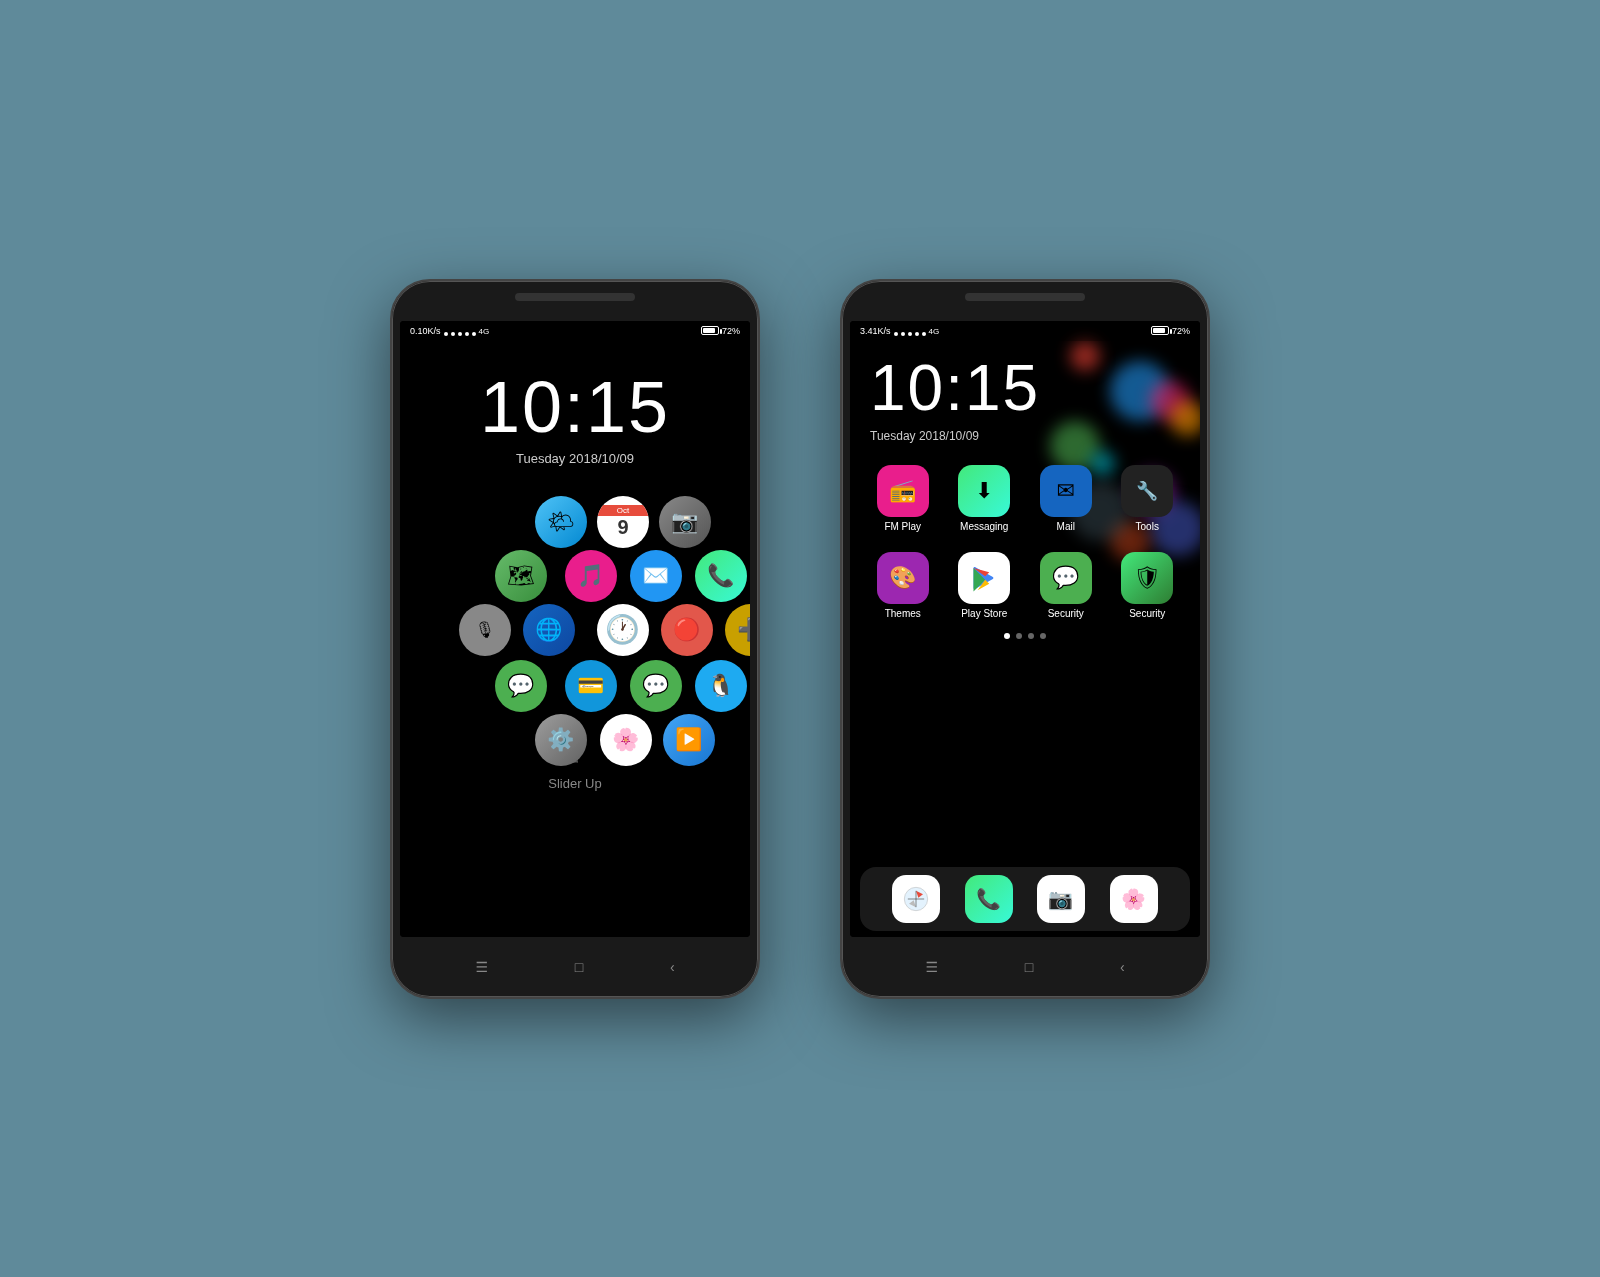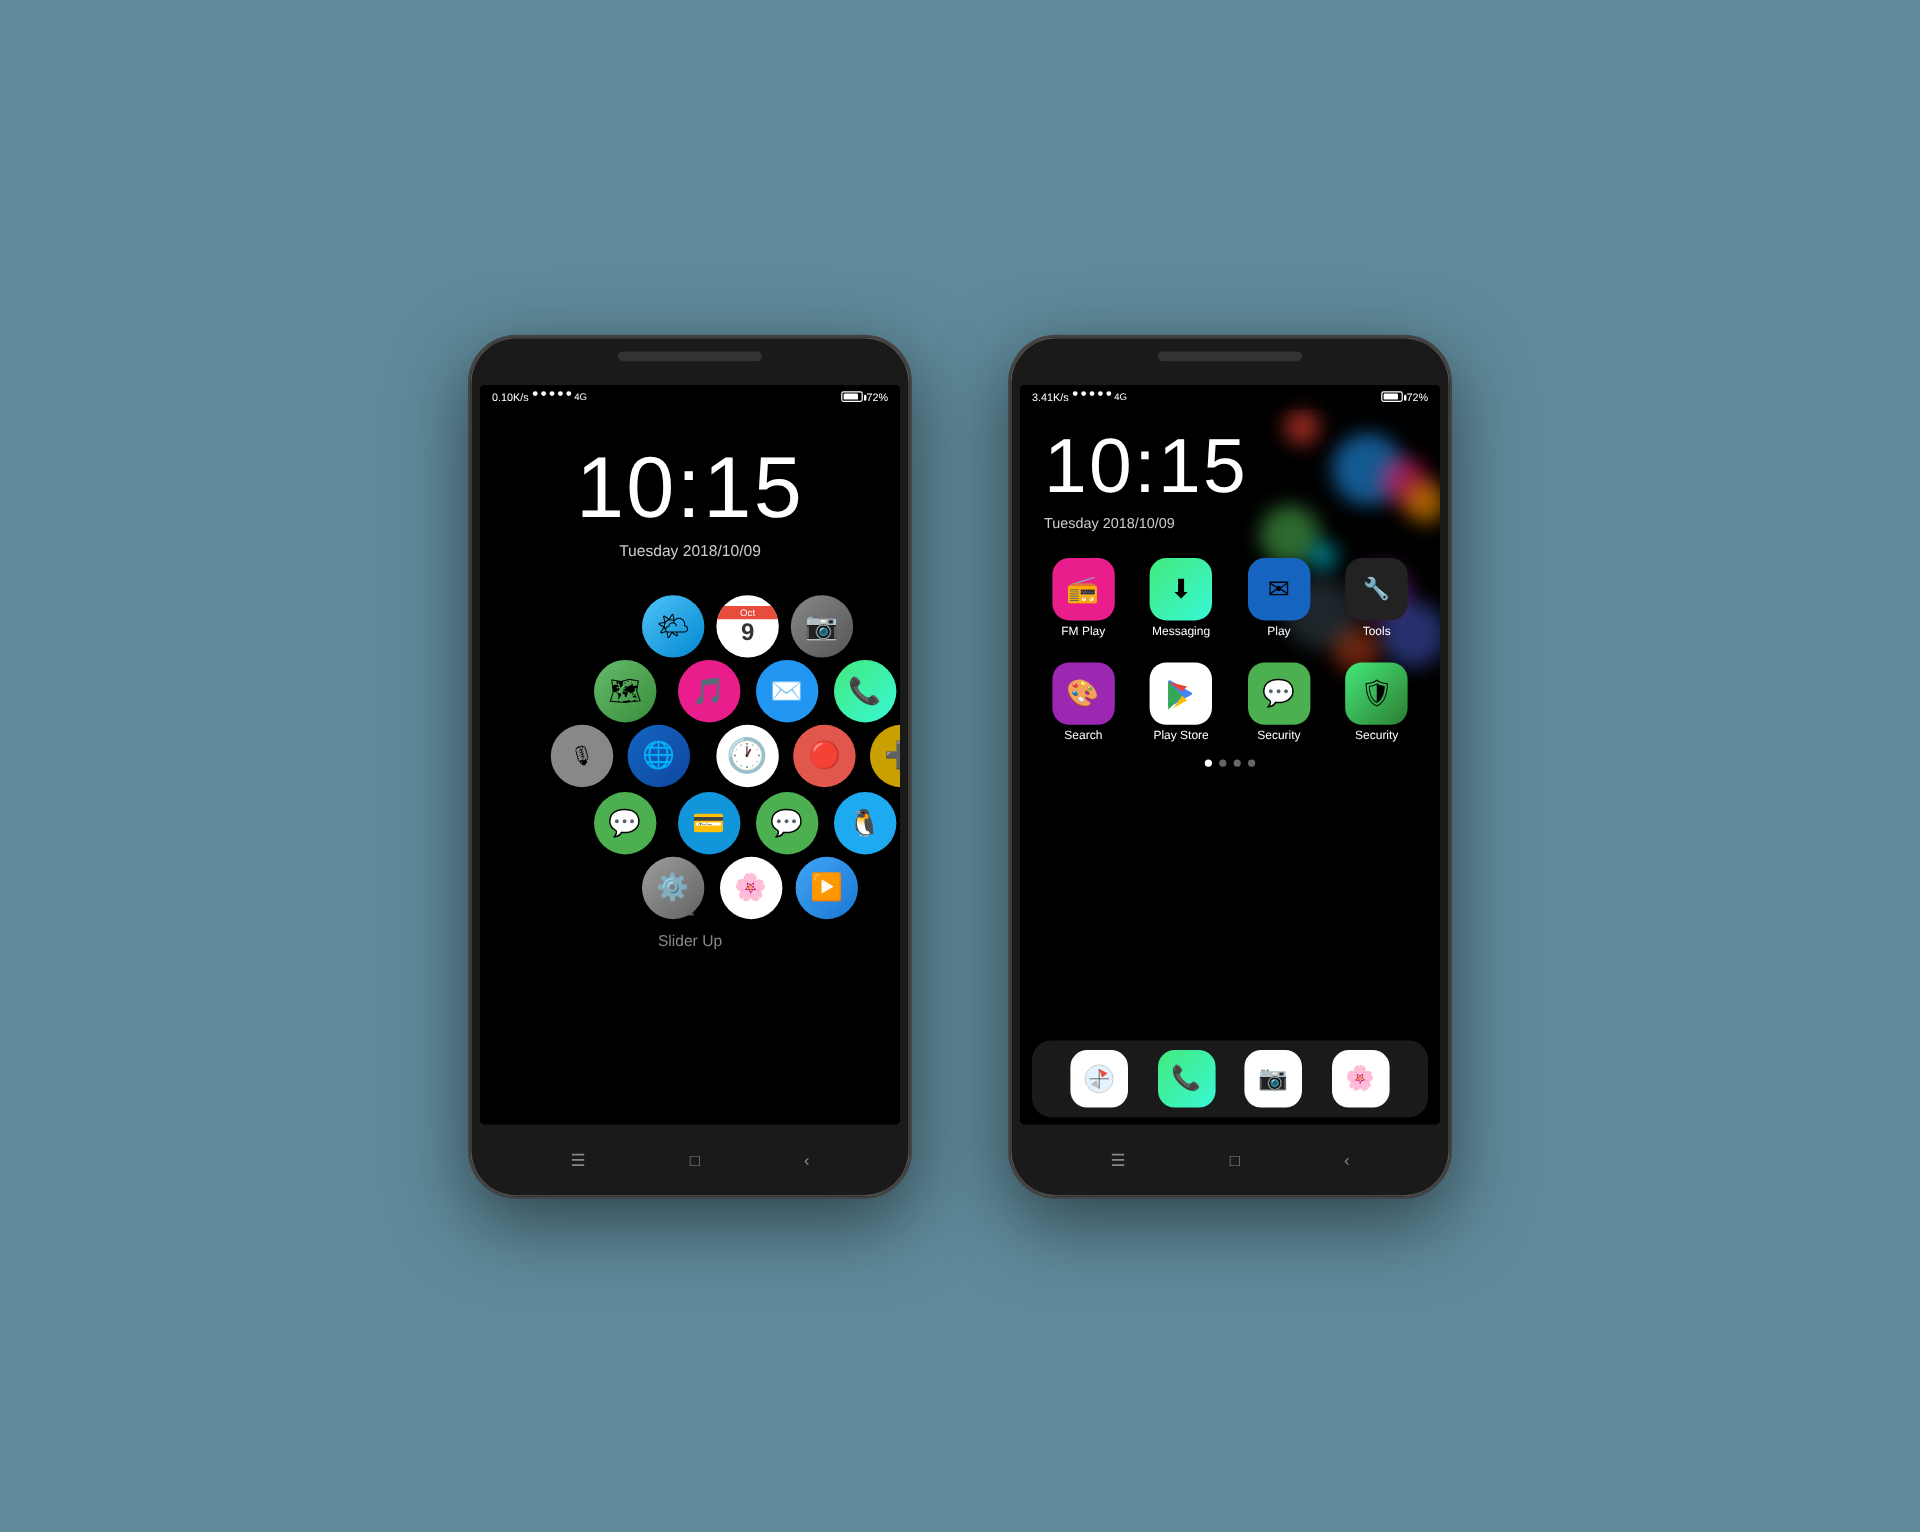--- a/index.html
+++ b/index.html
@@ -70,21 +70,21 @@
     .status-bar {
       display: flex;
       justify-content: space-between;
       align-items: center;
       padding: 4px 10px;
       color: #fff;
       font-size: 9px;
       height: 20px;
       background: rgba(0,0,0,0.3);
     }
-    .status-left { display: flex; gap: 3px; align-items: flex-start; }
+    .status-left { display: flex; gap: 3px; align-items: flex-end; }
     .status-right { display: flex; gap: 3px; align-items: center; }
     .signal-dot { width: 4px; height: 4px; background: #fff; border-radius: 50%; }
     .battery-icon {
       width: 18px; height: 9px; border: 1px solid #fff; border-radius: 2px;
       position: relative; display: inline-block;
     }
     .battery-icon::after {
       content: '';
       position: absolute;
       right: -4px; top: 2px;
@@ -432,34 +432,34 @@
             <span class="app-label">FM Play</span>
           </div>
 
           <div class="app-item">
             <div class="app-icon-sq bg-downloads">⬇</div>
             <span class="app-label">Messaging</span>
           </div>
 
           <div class="app-item">
             <div class="app-icon-sq bg-mailblue">✉</div>
-            <span class="app-label">Play</span>
+            <span class="app-label">Mail</span>
           </div>
 
           <div class="app-item">
             <div class="app-icon-sq bg-tools" style="font-size:18px;">🔧</div>
             <span class="app-label">Tools</span>
           </div>
         </div>
 
         <div class="apps-grid" style="margin-top:0;">
 
           <div class="app-item">
             <div class="app-icon-sq bg-themes">🎨</div>
-            <span class="app-label">Search</span>
+            <span class="app-label">Themes</span>
           </div>
 
           <div class="app-item">
             <div class="app-icon-sq bg-playstore">
               <svg width="28" height="28" viewBox="0 0 24 24">
                 <path d="M3 20.5v-17c0-.83.94-1.3 1.6-.8l15 8.5c.6.34.6 1.26 0 1.6l-15 8.5c-.66.5-1.6.03-1.6-.8z" fill="#4285f4"></path>
                 <path d="M3 3.5l10 10-10 10V3.5z" fill="#34a853"></path>
                 <path d="M13 13.5l3.5 3.5-10 5.5L13 13.5z" fill="#fbbc05"></path>
                 <path d="M13 10.5l-10-7L16.5 7 13 10.5z" fill="#ea4335"></path>
               </svg>

